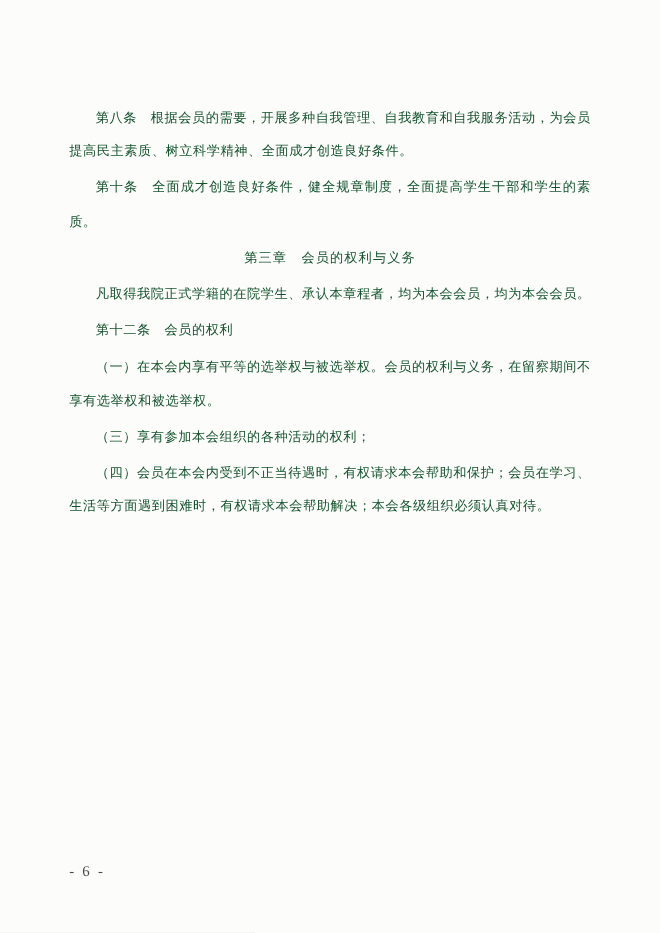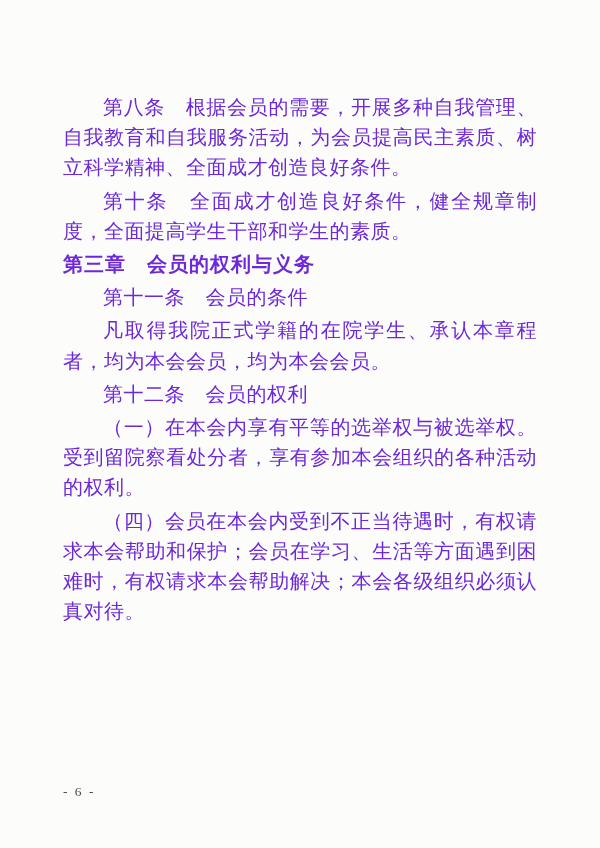--- a/index.html
+++ b/index.html
@@ -14,57 +14,56 @@
     margin: 0 auto;
     background: #fcfcfa;
     overflow: hidden;
     font-family: "Liberation Serif", "DejaVu Serif", serif;
   }
   .text-block {
     position: absolute;
     left: 63px;
     top: 92px;
     width: 474px;
-    font-size: 20px;
+    font-size: 12px;
     line-height: 30.2px;
-    color: #6d28d9;
+    color: #14532d;
     text-align: justify;
     letter-spacing: 0.5px;
   }
   .text-block p {
     margin: 0 0 3px 0;
     text-indent: 2em;
   }
   .text-block p.chapter {
-    text-align: left;
+    text-align: center;
     text-indent: 0;
     letter-spacing: 1px;
-    font-weight: bold;
   }
   .page-number {
     position: absolute;
     left: 63px;
     top: 784px;
     font-size: 13.5px;
     color: #4a4a4a;
     letter-spacing: 2px;
     font-family: "Liberation Serif", "DejaVu Serif", serif;
   }
 </style>
 </head>
 <body>
 
 <div class="doc-page">
 
   <div class="text-block">
     <p>第八条　根据会员的需要，开展多种自我管理、自我教育和自我服务活动，为会员提高民主素质、树立科学精神、全面成才创造良好条件。</p>
     <p>第十条　全面成才创造良好条件，健全规章制度，全面提高学生干部和学生的素质。</p>
     <p class="chapter">第三章　会员的权利与义务</p>
-    <p>第十一条　会员的条件</p>
     <p>凡取得我院正式学籍的在院学生、承认本章程者，均为本会会员，均为本会会员。</p>
     <p>第十二条　会员的权利</p>
-    <p>（一）在本会内享有平等的选举权与被选举权。受到留院察看处分者，享有参加本会组织的各种活动的权利。</p>
+    <p>（一）在本会内享有平等的选举权与被选举权。会员的权利与义务，在留察期间不享有选举权和被选举权。</p>
+    <p>（三）享有参加本会组织的各种活动的权利；</p>
     <p>（四）会员在本会内受到不正当待遇时，有权请求本会帮助和保护；会员在学习、生活等方面遇到困难时，有权请求本会帮助解决；本会各级组织必须认真对待。</p>
   </div>
 
   <div class="page-number">- 6 -</div>
 
 </div>
 
 </body></html>

